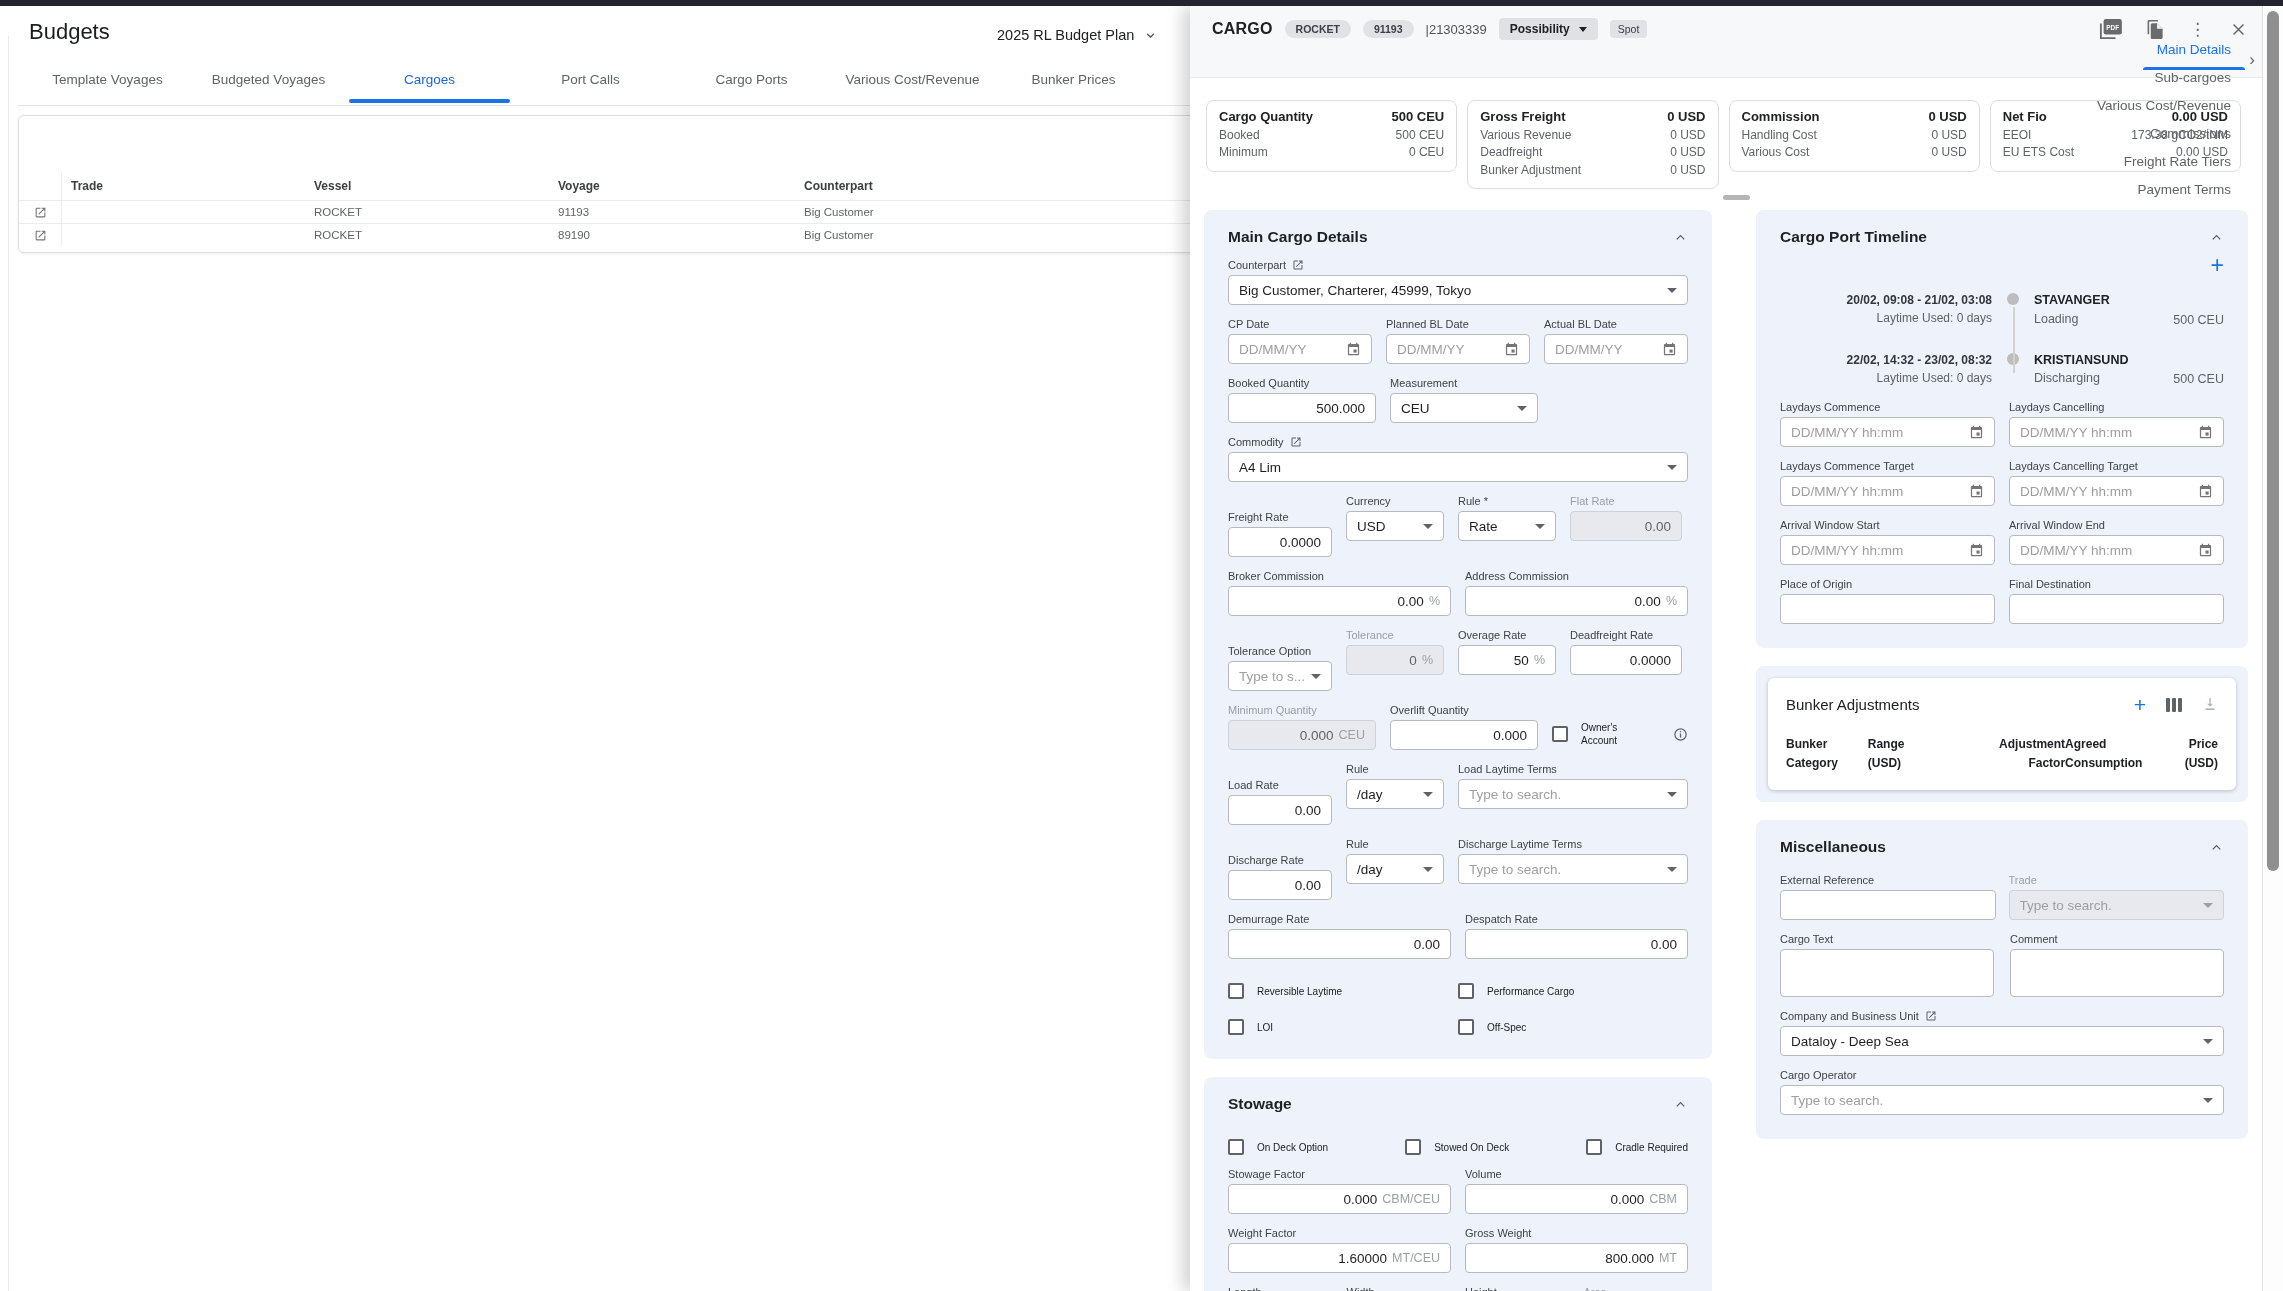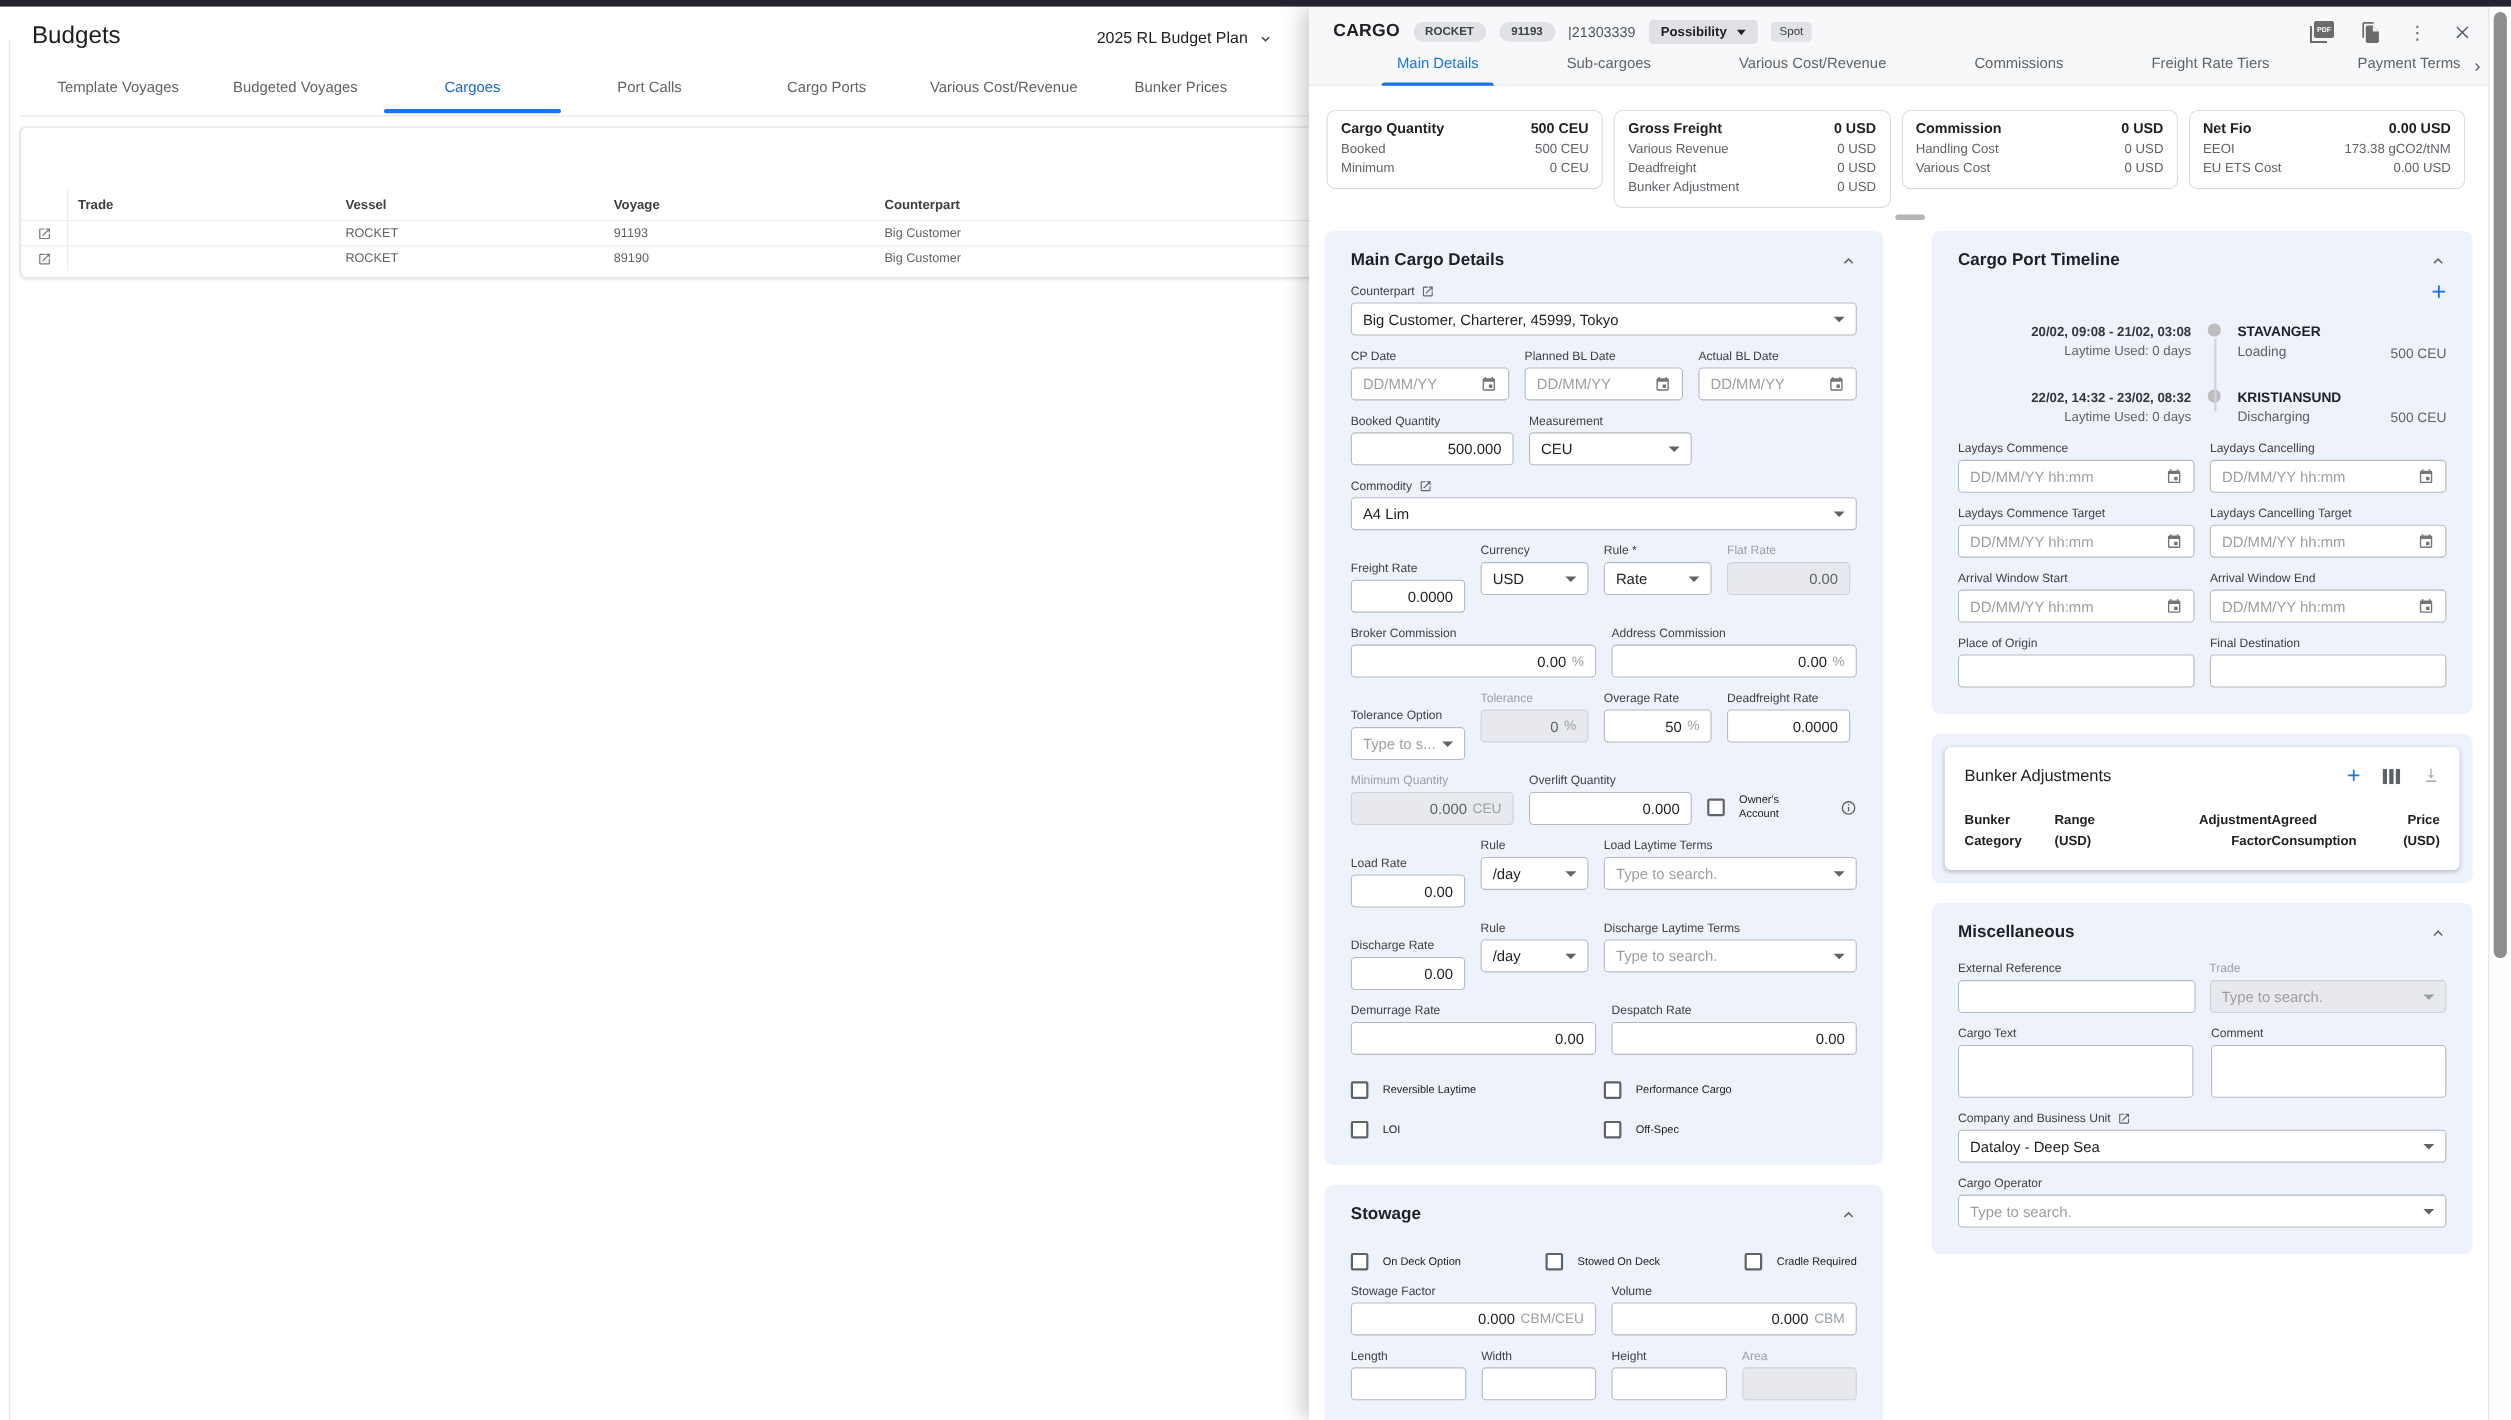--- a/index.html
+++ b/index.html
@@ -36,21 +36,21 @@
   .p-title { font-size:16px; font-weight:700; letter-spacing:.2px; }
   .badge { background:#e1e2e5; border-radius:10px; padding:3px 11px; font-size:10.5px; font-weight:600; color:#3c4043; }
   .ref { font-size:13px; color:#50535a; }
   .status-btn { display:flex; align-items:center; gap:9px; background:#dfe1e5; border-radius:4px;
     padding:4px 11px; font-size:12px; font-weight:700; cursor:pointer; }
   .caret-sm { width:0; height:0; border-left:4px solid transparent; border-right:4px solid transparent; border-top:5px solid #202124; }
   .tag { background:#e1e2e5; border-radius:4px; padding:3px 8px; font-size:10.5px; color:#3c4043; }
   .p-actions { margin-left:auto; display:flex; align-items:center; gap:24px; padding-right:14px; }
   .p-actions .act { cursor:pointer; display:flex; align-items:center; }
   .kebab { font-size:17px; color:#6b6b6b; line-height:1; }
-  .p-tabs { display:flex; align-items:flex-end; padding-left:52px; height:36px; position:relative; }
+  .p-tabs { display:flex; align-items:flex-end; padding-left:52px; height:36px; position:relative;flex-direction:column; }
   .p-tab { padding:0 28px 13px; margin-right:24px; font-size:13.5px; color:#5f6368; position:relative; cursor:pointer; white-space:nowrap; }
   .p-tab.active { color:#1a73e8; font-weight:500; }
   .p-tab.active::after { content:""; position:absolute; left:14px; right:14px; bottom:0; height:3px;
     background:#1a73e8; border-radius:3px 3px 0 0; }
   .tab-more { position:absolute; right:28px; bottom:10px; font-size:17px; color:#5f6368; cursor:pointer; line-height:1; }
 
   .p-cards { display:flex; align-items:flex-start; gap:10px; padding:22px 42px 0 16px; }
   .scard { flex:1; border:1px solid #dcdcdc; border-radius:8px; background:#fff; padding:8px 12px 9px; }
   .scard-head { display:flex; justify-content:space-between; gap:8px; font-size:13px; font-weight:700; margin-bottom:3px; }
   .scard-line { display:flex; justify-content:space-between; gap:8px; font-size:12px; color:#5f6368; line-height:1.45; }
@@ -610,20 +610,36 @@
           <div class="grow">
               <div class="f-label">Volume</div>
             <div class="inp num">
                 <span>0.000</span>
                 <span class="unit">CBM</span>
               </div>
             </div>
         </div>
         <div class="row f">
           <div class="grow">
+              <div class="f-label">Weight Factor</div>
+            <div class="inp num">
+                <span>1.60000</span>
+                <span class="unit">MT/CEU</span>
+              </div>
+            </div>
+          <div class="grow">
+              <div class="f-label">Gross Weight</div>
+            <div class="inp num">
+                <span>800.000</span>
+                <span class="unit">MT</span>
+              </div>
+            </div>
+        </div>
+        <div class="row f">
+          <div class="grow">
               <div class="f-label">Length</div>
             <div class="inp"></div>
             </div>
           <div class="grow">
               <div class="f-label">Width</div>
             <div class="inp"></div>
             </div>
           <div class="grow">
               <div class="f-label">Height</div>
             <div class="inp"></div>

